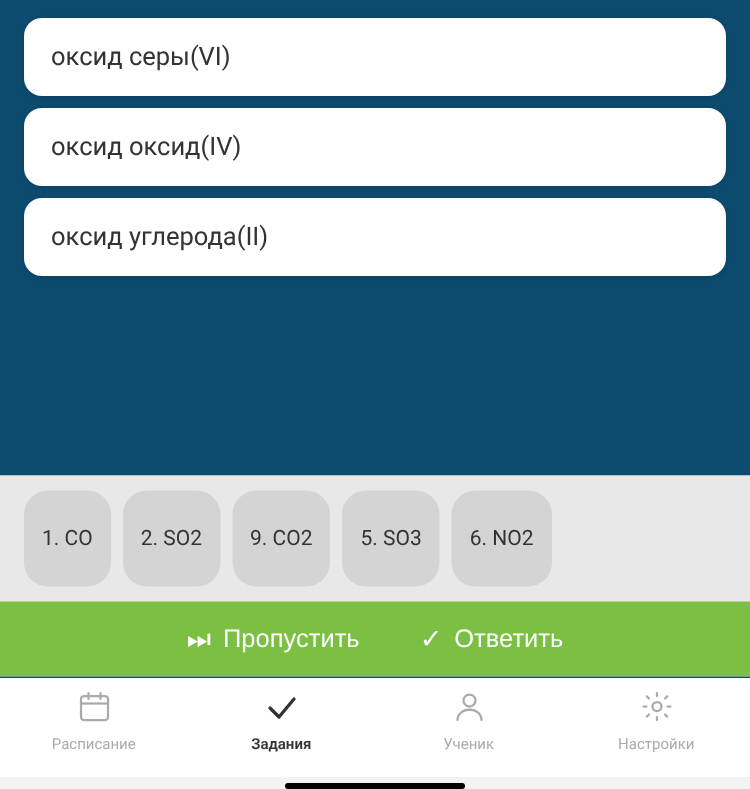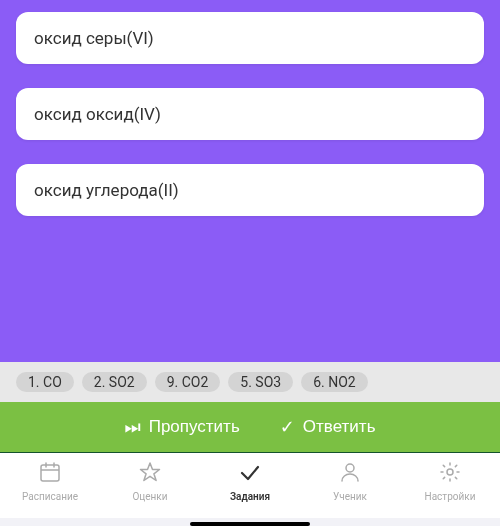--- a/index.html
+++ b/index.html
@@ -11,23 +11,23 @@
       overflow: hidden;
       display: flex;
       flex-direction: column;
     }
 
     .content-area {
       flex: 1;
       padding: 12px 16px;
       display: flex;
       flex-direction: column;
-      gap: 24px;
+      gap: 8px;
       overflow: hidden;
-      background: #8b5cf6;
+      background: #0c4a6e;
     }
 
     .option-card {
       background: #ffffff;
       border-radius: 12px;
       padding: 16px 18px;
       font-size: 17px;
       color: #333;
       cursor: pointer;
       box-shadow: 0 1px 3px rgba(0,0,0,0.08);
@@ -39,21 +39,21 @@
       display: flex;
       flex-direction: row;
       align-items: center;
       gap: 8px;
       flex-wrap: nowrap;
     }
 
     .formula-chip {
       background: #d4d4d4;
       border-radius: 16px;
-      padding: 2px 12px;
+      padding: 24px 12px;
       font-size: 14px;
       color: #333;
       white-space: nowrap;
       cursor: pointer;
     }
 
     .action-bar {
       background: #7bc043;
       padding: 14px 20px;
       display: flex;
@@ -168,48 +168,40 @@
     <span class="nav-icon">
       <svg width="22" height="22" viewBox="0 0 22 22" fill="none" xmlns="http://www.w3.org/2000/svg">
         <rect x="2" y="4" width="18" height="16" rx="2" stroke="#aaa" stroke-width="1.5" fill="none"></rect>
         <line x1="7" y1="2" x2="7" y2="6" stroke="#aaa" stroke-width="1.5" stroke-linecap="round"></line>
         <line x1="15" y1="2" x2="15" y2="6" stroke="#aaa" stroke-width="1.5" stroke-linecap="round"></line>
         <line x1="2" y1="9" x2="20" y2="9" stroke="#aaa" stroke-width="1.5"></line>
       </svg>
     </span>
     <span class="nav-label">Расписание</span>
   </div>
+  <div class="nav-item active">
+    <span class="nav-icon check-icon">
+      <svg width="22" height="22" viewBox="0 0 22 22" fill="none" xmlns="http://www.w3.org/2000/svg">
+        <polyline points="3,12 9,18 19,6" stroke="#333" stroke-width="2.2" fill="none" stroke-linecap="round" stroke-linejoin="round"></polyline>
+      </svg>
+    </span>
+    <span class="nav-label" style="color:#333;font-weight:600;">Задания</span>
+  </div>
   <div class="nav-item">
     <span class="nav-icon">
       <svg width="22" height="22" viewBox="0 0 22 22" fill="none" xmlns="http://www.w3.org/2000/svg">
-        <polygon points="11,2 13.5,8.5 20.5,8.5 14.9,12.8 17.1,19.5 11,15.3 4.9,19.5 7.1,12.8 1.5,8.5 8.5,8.5" stroke="#aaa" stroke-width="1.5" fill="none" stroke-linejoin="round"></polygon>
-      </svg>
-    </span>
-    <span class="nav-label">Оценки</span>
-  </div>
-  <div class="nav-item active">
-    <span class="nav-icon check-icon">
-      <svg width="22" height="22" viewBox="0 0 22 22" fill="none" xmlns="http://www.w3.org/2000/svg">
-        <polyline points="3,12 9,18 19,6" stroke="#333" stroke-width="2.2" fill="none" stroke-linecap="round" stroke-linejoin="round"></polyline>
-      </svg>
-    </span>
-    <span class="nav-label" style="color:#333;font-weight:600;">Задания</span>
+        <circle cx="11" cy="7" r="4" stroke="#aaa" stroke-width="1.5" fill="none"></circle>
+        <path d="M3 20c0-4 3.6-7 8-7s8 3 8 7" stroke="#aaa" stroke-width="1.5" fill="none" stroke-linecap="round"></path>
+      </svg>
+    </span>
+    <span class="nav-label">Ученик</span>
   </div>
   <div class="nav-item">
     <span class="nav-icon">
       <svg width="22" height="22" viewBox="0 0 22 22" fill="none" xmlns="http://www.w3.org/2000/svg">
-        <circle cx="11" cy="7" r="4" stroke="#aaa" stroke-width="1.5" fill="none"></circle>
-        <path d="M3 20c0-4 3.6-7 8-7s8 3 8 7" stroke="#aaa" stroke-width="1.5" fill="none" stroke-linecap="round"></path>
-      </svg>
-    </span>
-    <span class="nav-label">Ученик</span>
-  </div>
-  <div class="nav-item">
-    <span class="nav-icon">
-      <svg width="22" height="22" viewBox="0 0 22 22" fill="none" xmlns="http://www.w3.org/2000/svg">
         <circle cx="11" cy="11" r="3" stroke="#aaa" stroke-width="1.5" fill="none"></circle>
         <path d="M11 2v2M11 18v2M2 11h2M18 11h2M4.22 4.22l1.42 1.42M16.36 16.36l1.42 1.42M4.22 17.78l1.42-1.42M16.36 5.64l1.42-1.42" stroke="#aaa" stroke-width="1.5" stroke-linecap="round"></path>
       </svg>
     </span>
     <span class="nav-label">Настройки</span>
   </div>
 </div>
 
 <div class="home-indicator"></div>
 

